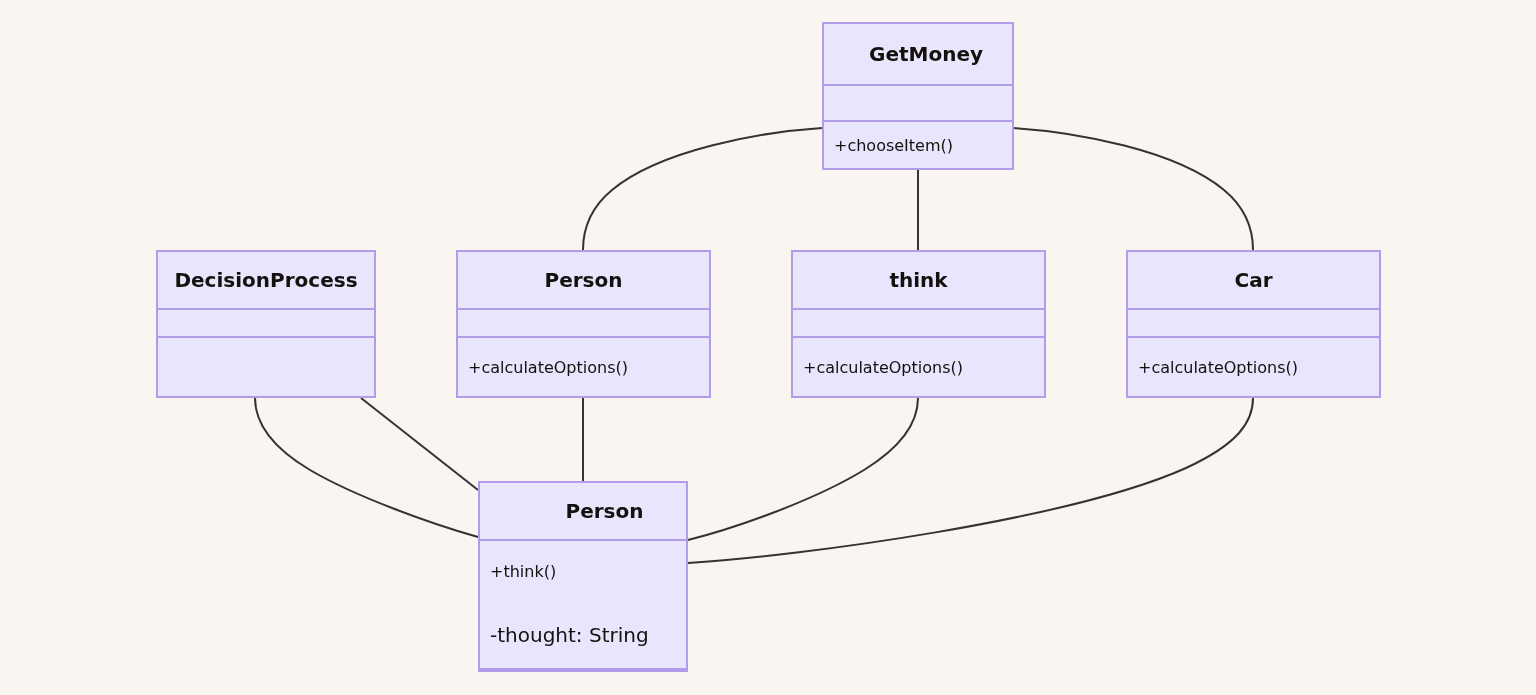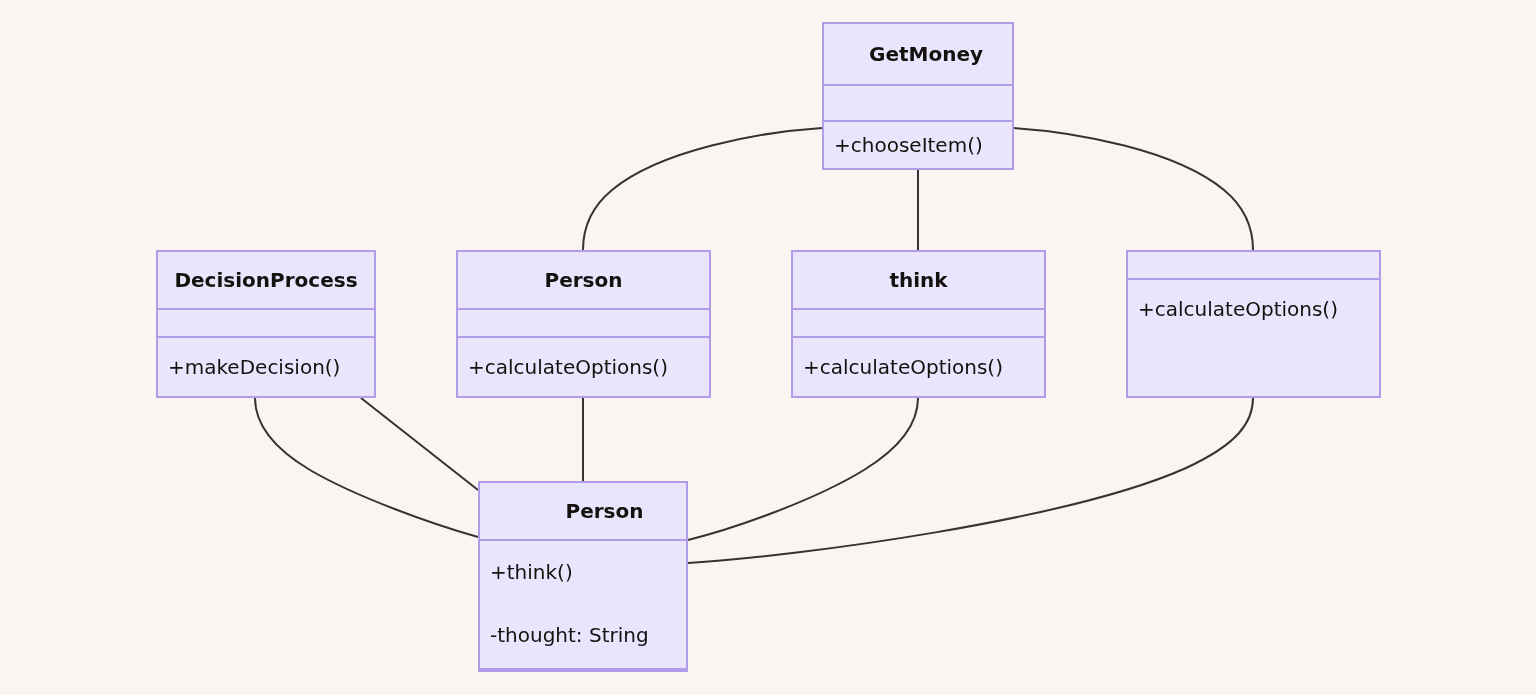--- a/index.html
+++ b/index.html
@@ -62,21 +62,21 @@
     border-bottom: 2px solid #B09CE8;
     padding-left: 10px;
     font-size: 20px;
     color: #14110F;
   }
   .compartment-attrs.is-empty {
     padding-left: 0;
   }
   .compartment-methods {
     padding-left: 10px;
-    font-size: 20px;
+    font-size: 16px;
     color: #14110F;
   }
   .edge-path {
     fill: none;
     stroke: #333333;
     stroke-width: 2;
   }
 </style>
 </head>
 <body>
@@ -98,36 +98,36 @@
 
     <div class="uml-class" style="left:822px; top:22px; width:192px; height:148px;">
       <div class="uml-compartment compartment-title" style="height:62px;padding-left:16px;">GetMoney</div>
       <div class="uml-compartment compartment-attrs is-empty" style="height:36px;"></div>
       <div class="uml-compartment compartment-methods" style="height:46px;">+chooseItem()</div>
     </div>
 
     <div class="uml-class" style="left:156px; top:250px; width:220px; height:148px;">
       <div class="uml-compartment compartment-title" style="height:58px;">DecisionProcess</div>
       <div class="uml-compartment compartment-attrs is-empty" style="height:28px;"></div>
-      <div class="uml-compartment compartment-methods" style="height:58px;">+makeDecision()</div>
     </div>
 
     <div class="uml-class" style="left:456px; top:250px; width:255px; height:148px;">
       <div class="uml-compartment compartment-title" style="height:58px;">Person</div>
       <div class="uml-compartment compartment-attrs is-empty" style="height:28px;"></div>
       <div class="uml-compartment compartment-methods" style="height:58px;">+calculateOptions()</div>
     </div>
 
     <div class="uml-class" style="left:791px; top:250px; width:255px; height:148px;">
       <div class="uml-compartment compartment-title" style="height:58px;">think</div>
       <div class="uml-compartment compartment-attrs is-empty" style="height:28px;"></div>
       <div class="uml-compartment compartment-methods" style="height:58px;">+calculateOptions()</div>
     </div>
 
     <div class="uml-class" style="left:1126px; top:250px; width:255px; height:148px;">
+      <div class="uml-compartment compartment-title" style="height:58px;">Car</div>
       <div class="uml-compartment compartment-attrs is-empty" style="height:28px;"></div>
       <div class="uml-compartment compartment-methods" style="height:58px;">+calculateOptions()</div>
     </div>
 
     <div class="uml-class" style="left:478px; top:481px; width:210px; height:191px;">
       <div class="uml-compartment compartment-title" style="height:58px;padding-left:43px;">Person</div>
       <div class="uml-compartment compartment-methods" style="height:61px;">+think()</div>
       <div class="uml-compartment compartment-attrs" style="height:68px;">-thought: String</div>
     </div>
 

